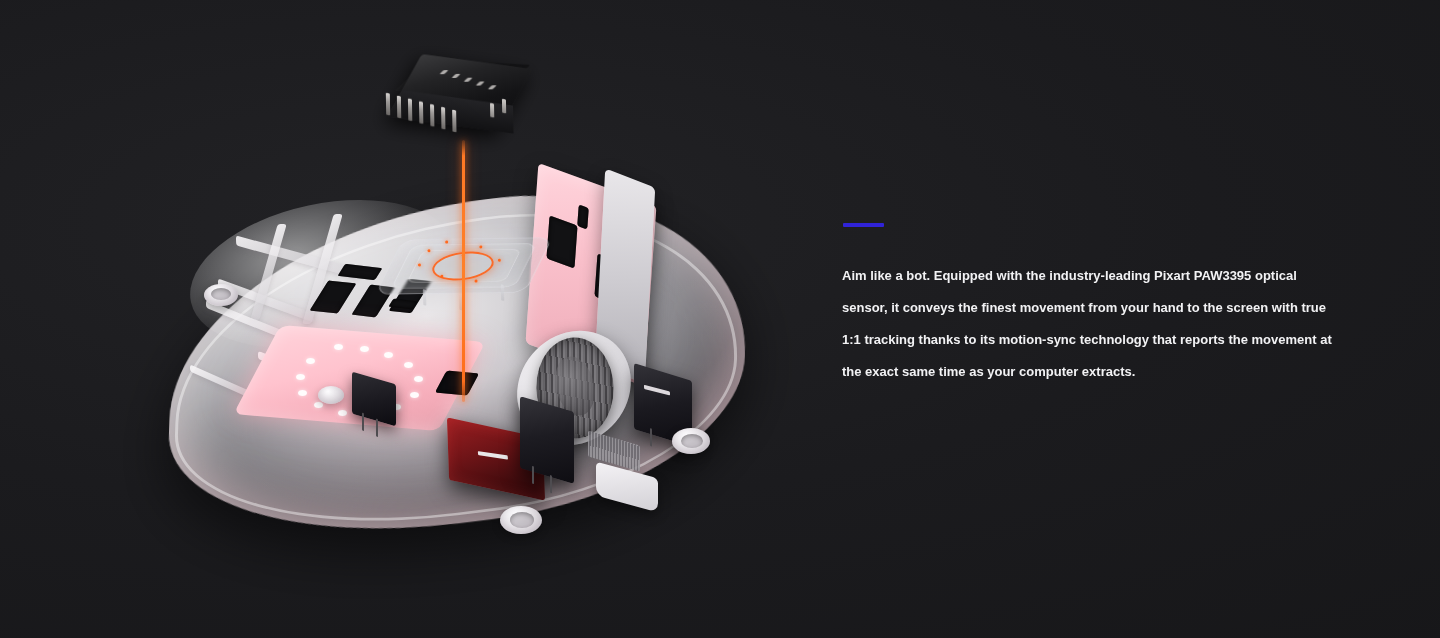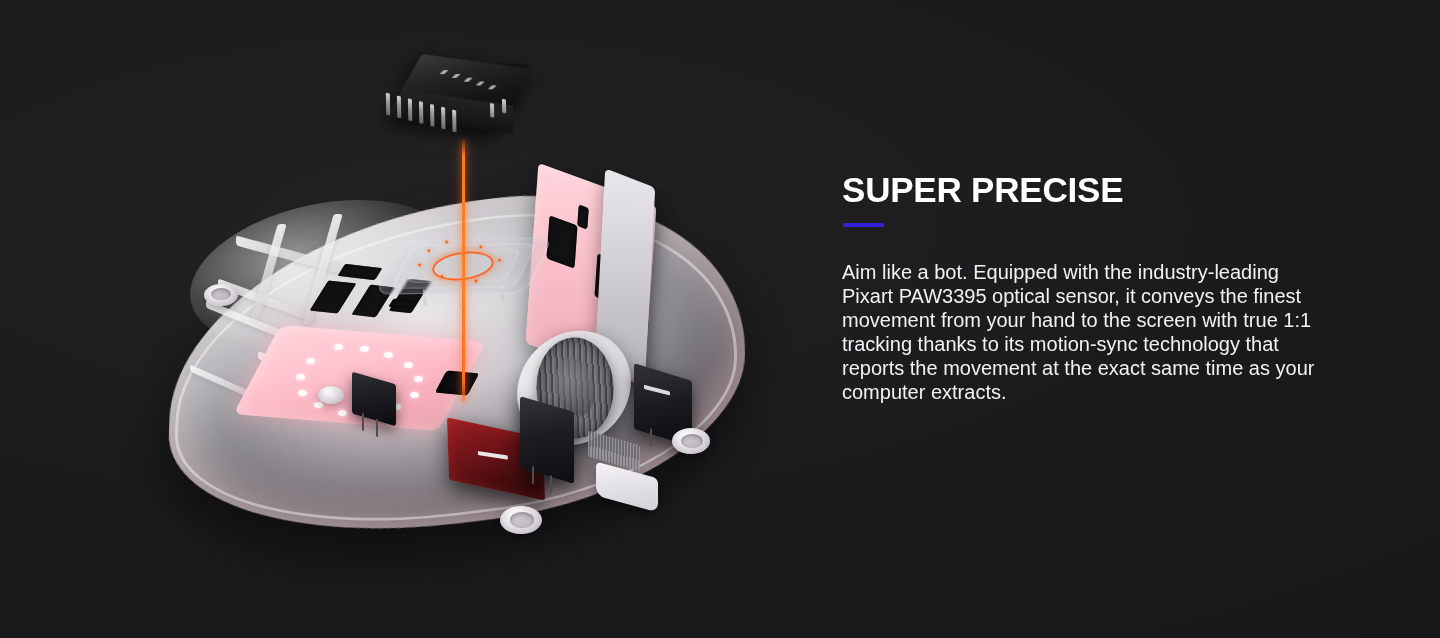--- a/index.html
+++ b/index.html
@@ -428,24 +428,24 @@
     position:absolute;
     left:1px; top:223px;
     width:41px; height:4px;
     background:#3023d8;
     border-radius:1px;
   }
   .body-copy {
     position:absolute;
     left:0; top:260px;
     width:492px;
-    font-size:20px;
-    line-height:24px;
+    font-size:13px;
+    line-height:32px;
     color:#f2f2f4;
-    font-weight:400;
+    font-weight:700;
   }
 </style>
 </head>
 <body>
 
 <div class="page">
 
   <div class="render-pane">
     <div class="render-stage">
 
@@ -568,18 +568,17 @@
           <div class="pin-top" style="left:88px;top:20px;"></div>
           <div class="pin-top" style="left:100px;top:24px;"></div>
           <div class="pin-top" style="left:112px;top:28px;"></div>
         </div>
       </div>
 
     </div>
   </div>
 
   <div class="copy-pane">
-    <h1 class="headline">SUPER PRECISE</h1>
     <div class="accent-bar" style="background: rgb(48, 35, 216);"></div>
     <p class="body-copy">Aim like a bot. Equipped with the industry-leading Pixart PAW3395 optical sensor, it conveys the finest movement from your hand to the screen with true 1:1 tracking thanks to its motion-sync technology that reports the movement at the exact same time as your computer extracts.</p>
   </div>
 
 </div>
 
 </body></html>

